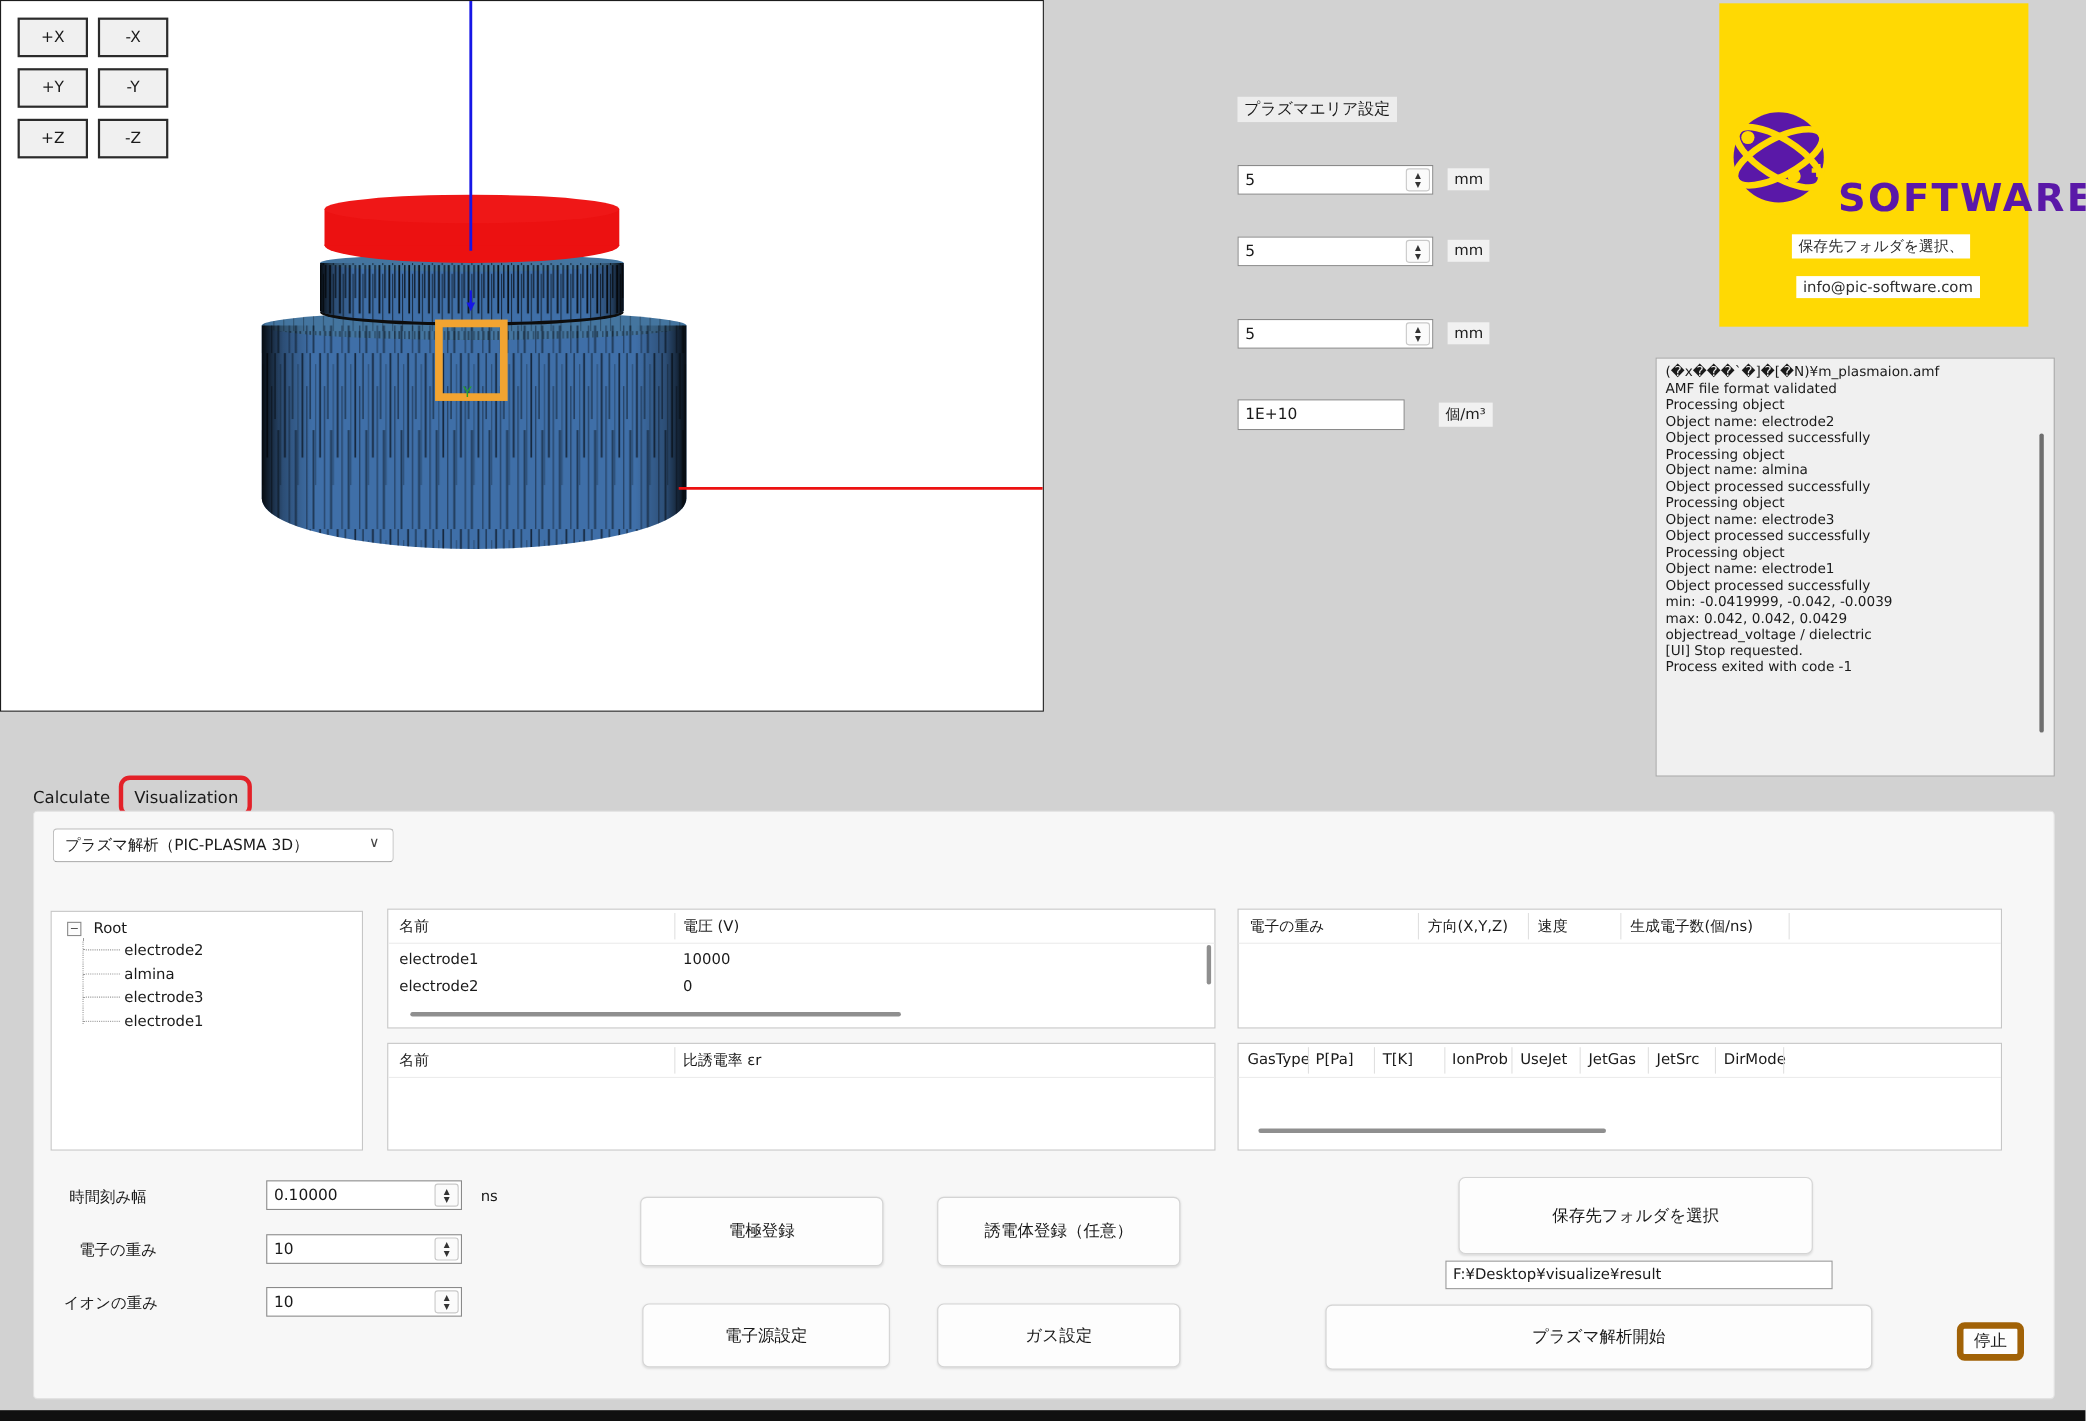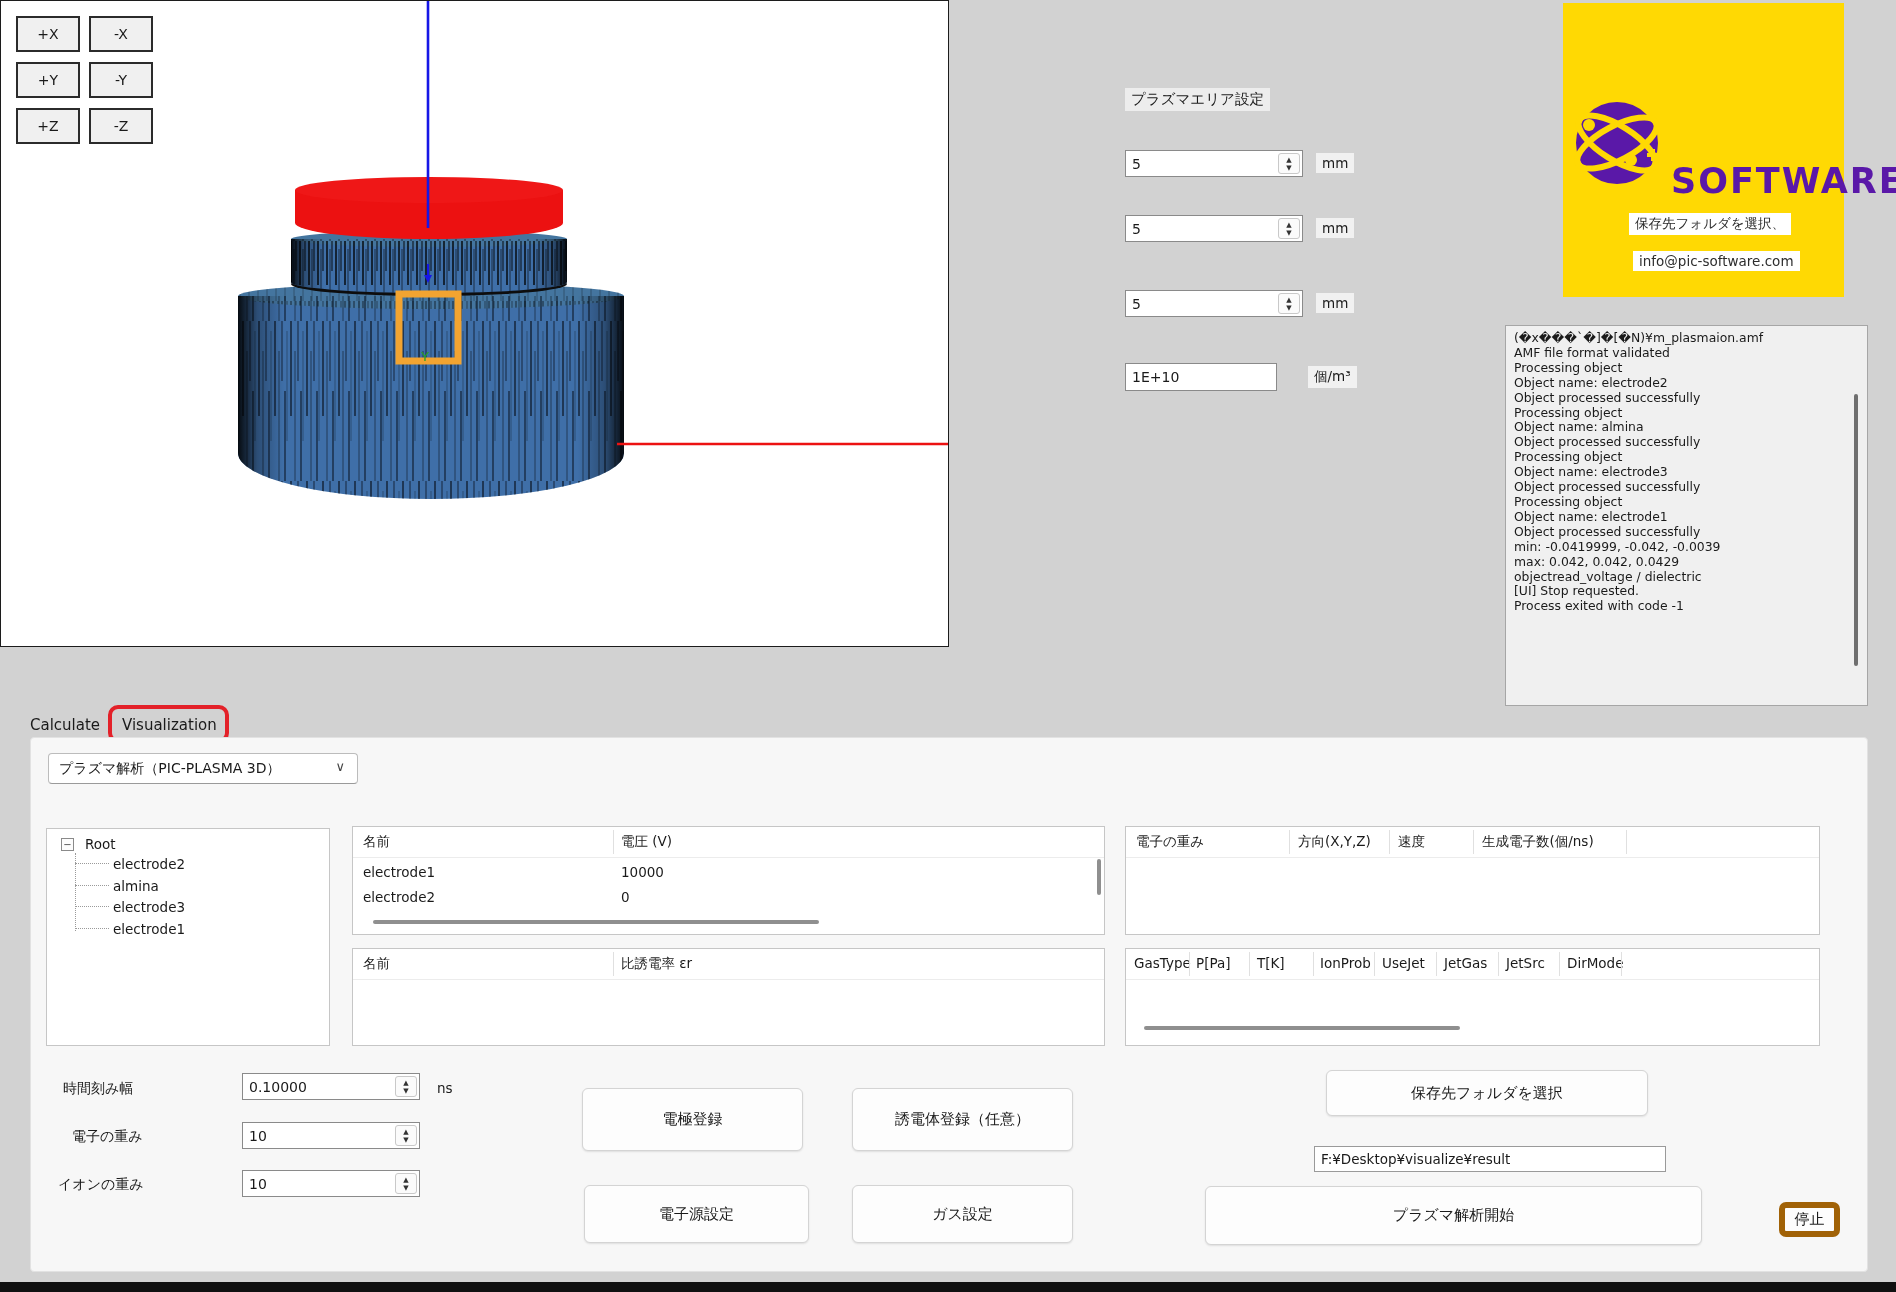--- a/index.html
+++ b/index.html
@@ -377,20 +377,20 @@
     <span>▲</span>
     <span>▼</span>
   </span>
 </div>
 
 <div class="btn" style="left:582px;top:1088px;width:221px;height:63px">電極登録</div>
 <div class="btn" style="left:852px;top:1088px;width:221px;height:63px">誘電体登録（任意）</div>
 <div class="btn" style="left:584px;top:1185px;width:225px;height:58px">電子源設定</div>
 <div class="btn" style="left:852px;top:1185px;width:221px;height:58px">ガス設定</div>
 
-<div class="btn" style="left:1326px;top:1070px;width:322px;height:46px">保存先フォルダを選択</div>
+<div class="btn" style="left:1326px;top:1070px;width:322px;height:70px">保存先フォルダを選択</div>
 <div class="path-input" style="left:1314px;top:1146px;width:352px;height:26px">
   <span class="val">F:¥Desktop¥visualize¥result</span>
 </div>
 <div class="btn" style="left:1205px;top:1186px;width:497px;height:59px">プラズマ解析開始</div>
 <div class="btn stop-btn" style="left:1779px;top:1202px;width:61px;height:35px">停止</div>
 
 <div class="abs bottom-bar"></div>
 
 </body></html>

